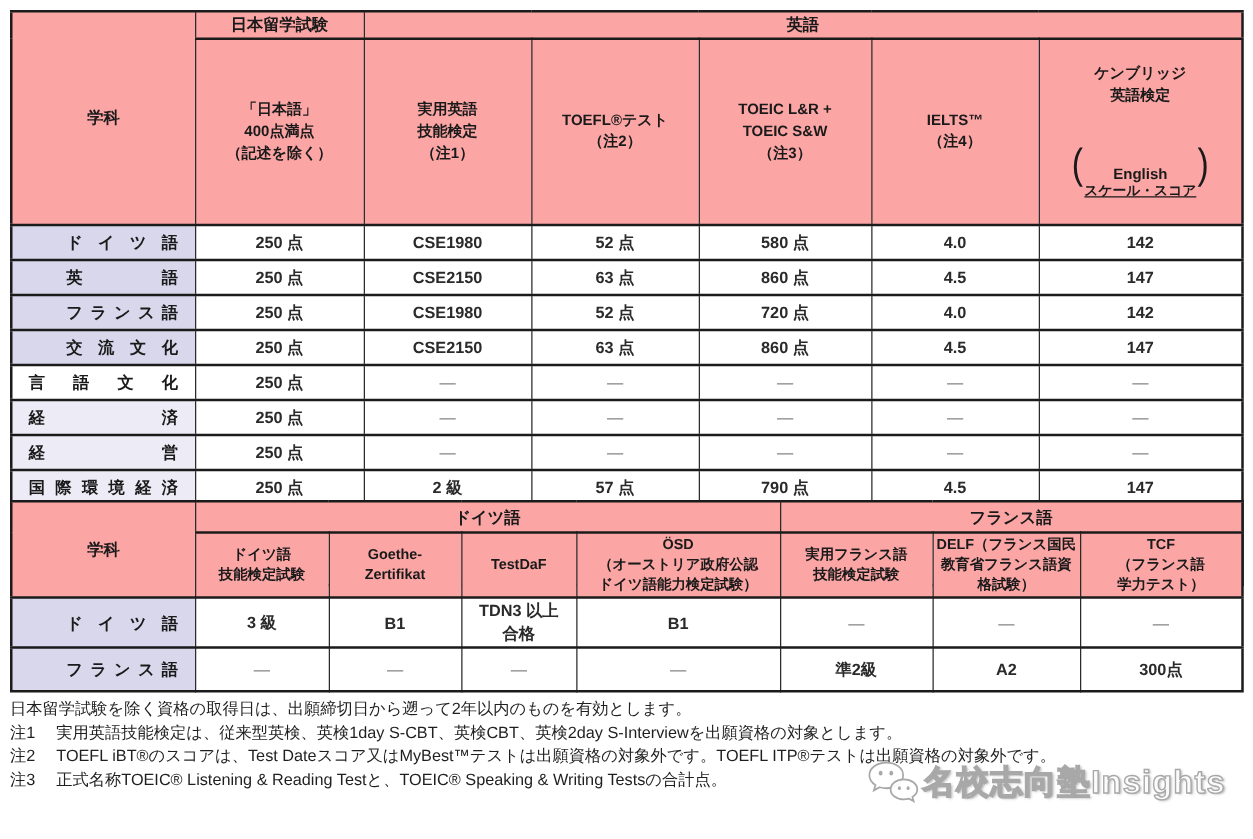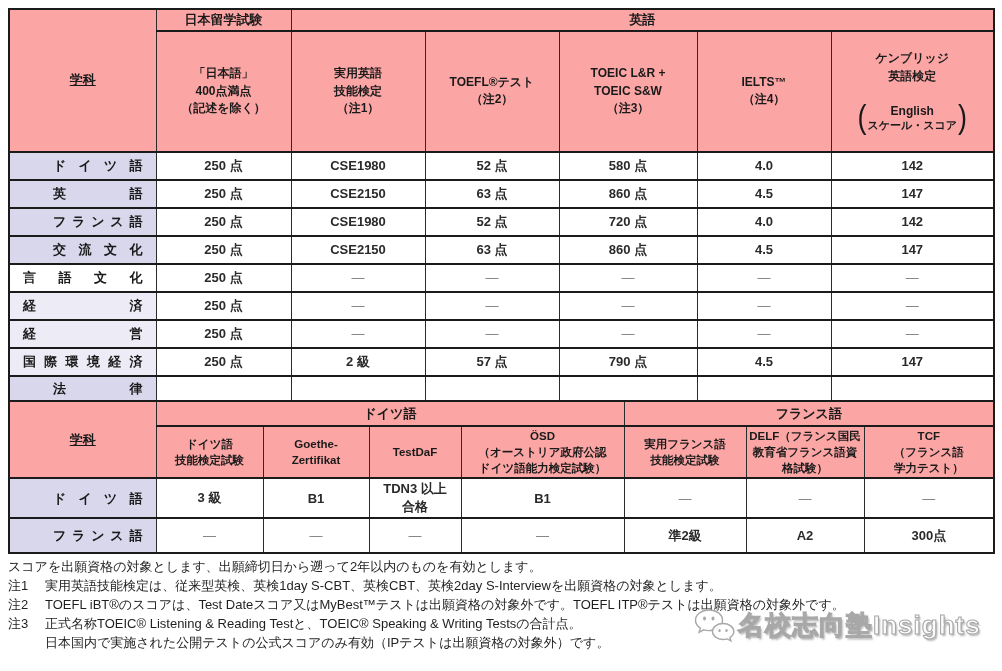--- a/index.html
+++ b/index.html
@@ -15,39 +15,39 @@
   tr{border-top:2px solid #1b1b1b;border-bottom:2px solid #1b1b1b;}
 
   .t1{position:absolute;left:8px;top:8px;width:985px;}
   .t2{position:absolute;left:8px;top:400px;width:985px;}
 
   th{background:#fca5a5;font-weight:700;}
   .ghead th{font-size:13px;height:22px;}
   .t1 .shead th{height:80px;font-size:12px;line-height:1.45;white-space:pre-line;}
   .t2 .ghead th{height:25px;}
   .t2 .shead th{height:52px;font-size:11.5px;line-height:1.4;white-space:pre-line;}
-  .corner{font-size:13.5px;text-decoration:underline;}
+  .corner{font-size:13.5px;}
 
   .t1 .drow{height:28px;}
   .t2 .drow{height:35px;}
   td{font-size:13px;font-weight:600;color:#2a2a2a;white-space:pre-line;}
   td.dash{color:#777;font-weight:400;}
 
   th.lab{padding:2px 0;}
   th.lab.dark{background:#d9d7ec;padding-left:30px;}
   th.lab.white{background:#ffffff;}
   th.lab.light{background:#edecf6;}
   .jlab{display:block;text-align:justify;text-align-last:justify;padding:0 13px;font-size:13px;font-weight:700;line-height:1.5;}
 
   .cam-title{white-space:pre-line;}
   .paren-row{display:flex;align-items:center;justify-content:center;margin-top:1px;}
   .bigparen{font-size:27px;font-weight:400;transform:scaleY(1.25);line-height:1;padding:0 1px;}
-  .stack{display:flex;flex-direction:column;line-height:1.25;}
+  .stack{display:flex;flex-direction:column;line-height:1.25;margin-top:28px;}
   .stack .en1{font-size:12px;}
-  .stack .en2{font-size:11px;}
+  .stack .en2{font-size:11px;text-decoration:underline;}
 
   .notes{position:absolute;left:8px;top:557px;width:988px;font-size:13px;color:#1f1f1f;line-height:19px;}
   .note{white-space:nowrap;}
   .ntag{display:inline-block;width:37px;}
 
   .watermark{position:absolute;left:693px;top:607px;display:flex;align-items:flex-end;gap:3px;z-index:5;}
   .wicon svg{display:block;}
   .wtext{
     font-size:26px;font-weight:600;letter-spacing:1px;
     color:rgba(255,255,255,0.92);
@@ -264,25 +264,24 @@
       <td class="dash">—</td>
       <td class="dash">—</td>
       <td>準2級</td>
       <td>A2</td>
       <td>300点</td>
     </tr>
   </tbody>
     </table>
 
   <div class="notes">
-    <div class="note"><span>スコアを出願資格の対象とします、出願締切日から遡って2年以内のものを有効とします。</span></div>
+    <div class="note"><span>日本留学試験を除く資格の取得日は、出願締切日から遡って2年以内のものを有効とします。</span></div>
     <div class="note"><span class="ntag">注1</span><span>実用英語技能検定は、従来型英検、英検1day S-CBT、英検CBT、英検2day S-Interviewを出願資格の対象とします。</span></div>
     <div class="note"><span class="ntag">注2</span><span>TOEFL iBT®のスコアは、Test Dateスコア又はMyBest™テストは出願資格の対象外です。TOEFL ITP®テストは出願資格の対象外です。</span></div>
     <div class="note"><span class="ntag">注3</span><span>正式名称TOEIC® Listening &amp; Reading Testと、TOEIC® Speaking &amp; Writing Testsの合計点。</span></div>
-    <div class="note"><span class="ntag"></span><span>日本国内で実施された公開テストの公式スコアのみ有効（IPテストは出願資格の対象外）です。</span></div>
   </div>
 
   <div class="watermark">
     <span class="wicon">
       <svg width="42" height="36" viewBox="0 0 42 36">
         <g fill="rgba(255,255,255,0.9)" stroke="#a8a8a8" stroke-width="1.4">
           <path d="M16 3 C8.5 3 2.5 7.6 2.5 13.2 c0 3.2 1.9 6 4.9 7.9 l-1.3 4.2 4.6-2.5 c1.6 0.5 3.4 0.8 5.3 0.8 7.5 0 13.5-4.6 13.5-10.4 S23.5 3 16 3 Z"></path>
           <path d="M30 16.5 c-5.8 0-10.5 3.6-10.5 8 0 4.4 4.7 8 10.5 8 1.5 0 2.9-0.2 4.2-0.6 l3.7 2 -1-3.4 c2.4-1.5 3.9-3.6 3.9-6 0-4.4-4.7-8-10.8-8 Z"></path>
         </g>
         <g fill="#a8a8a8">

